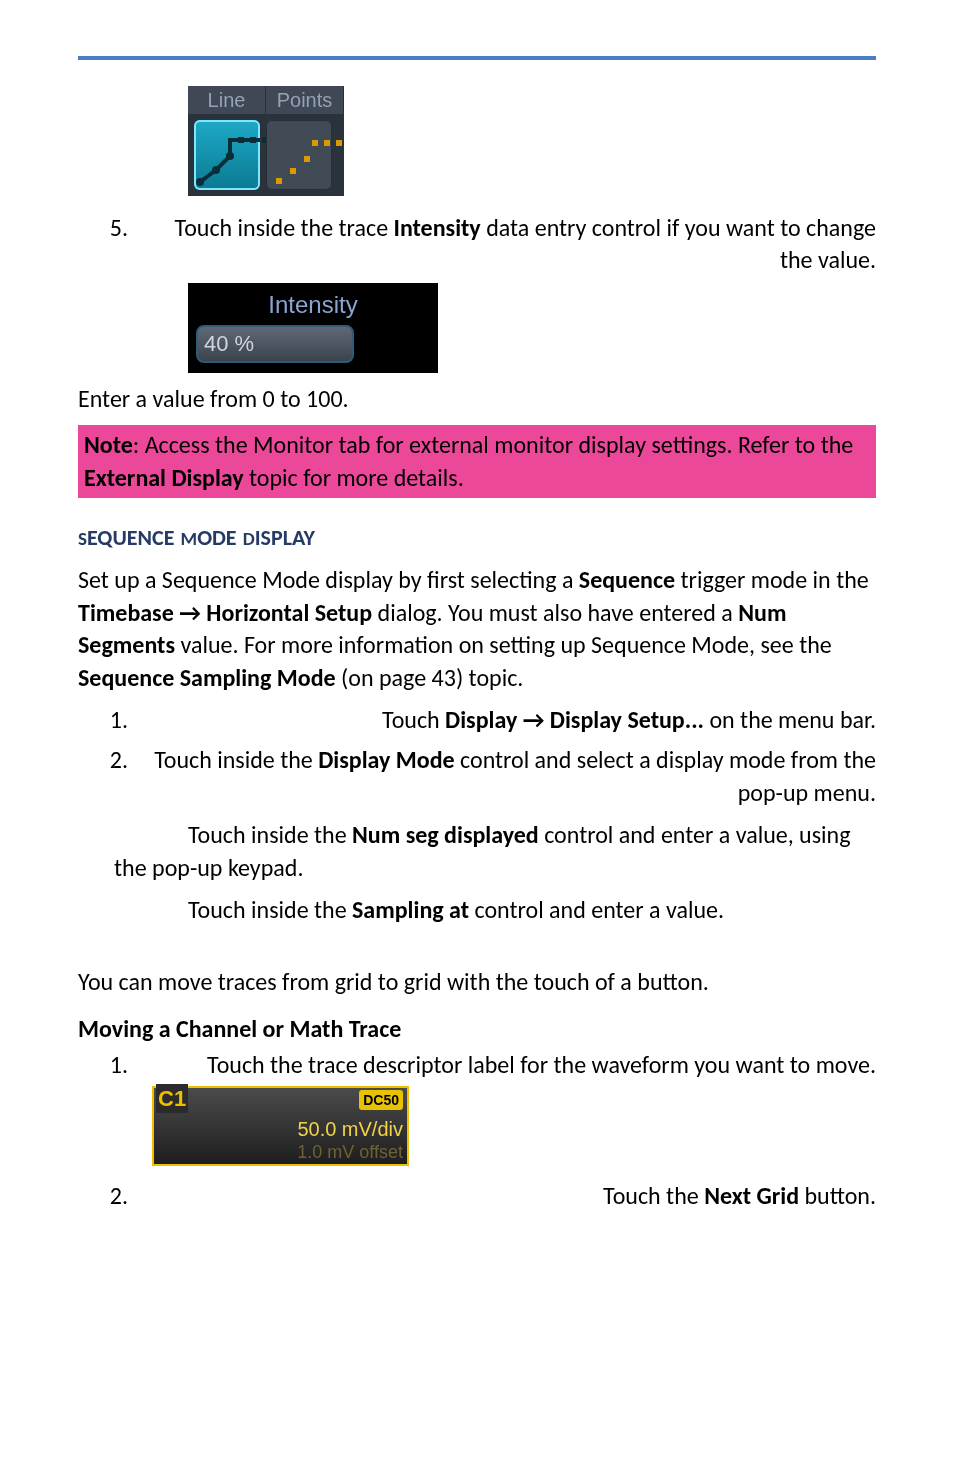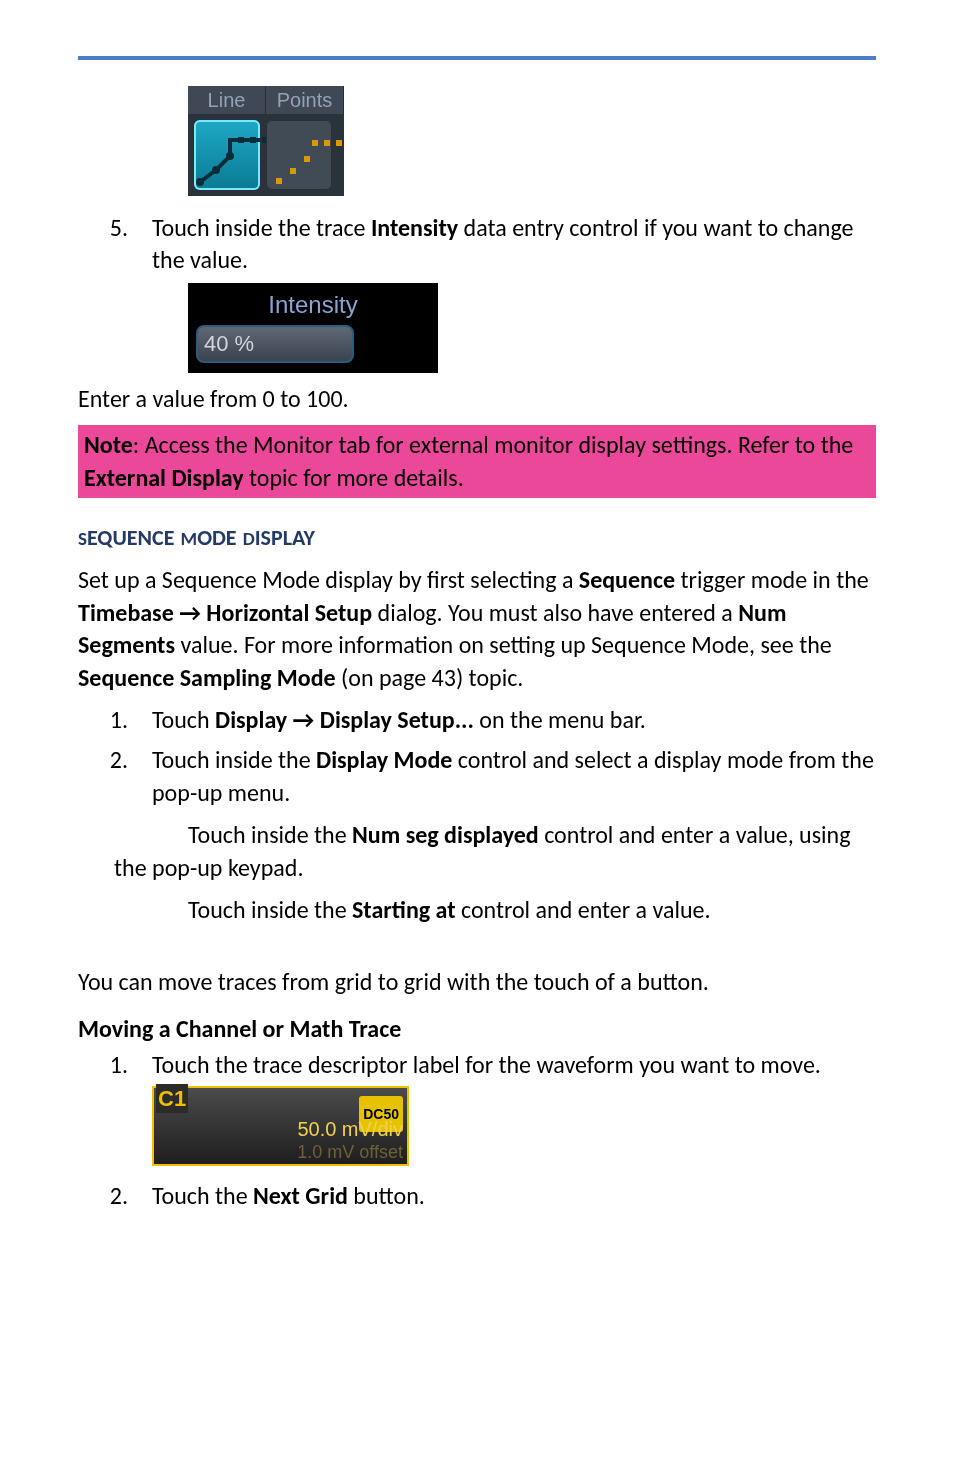--- a/index.html
+++ b/index.html
@@ -29,20 +29,21 @@
   }
   .num-col {
     width: 74px;
     flex-shrink: 0;
     text-align: right;
     padding-right: 24px;
     padding-left: 10px;
   }
   .txt-col {
     flex: 1;
+    text-align: right;
   }
   .indent {
     margin-left: 74px;
   }
   .strong { font-weight: bold; }
   .heading3 {
     font-weight: bold;
     font-size: 27px;
     margin: 20px 0 6px 0;
     color: #253b66;
@@ -138,26 +139,26 @@
     position: absolute;
     left: 2px; top: -4px;
     font-size: 22px;
     color: #f0c000;
     font-weight: bold;
     background: #2b2b2b;
     padding: 0 2px;
   }
   .c1-dc {
     position: absolute;
-    right: 4px; top: 8px;
+    right: 4px; top: 2px;
     background: #e7c200;
     color: #000;
     font-size: 14px;
     font-weight: bold;
-    padding: 9px 4px;
+    padding: 1px 4px;
     border-radius: 3px;
   }
   .c1-mv {
     position: absolute;
     right: 4px; top: 28px;
     color: #f2d24a;
     font-size: 20px;
   }
   .c1-off {
     position: absolute;
@@ -243,21 +244,21 @@
       <div class="txt-col">
         <span>Touch inside the </span><span class="strong">Display Mode</span><span> control and select a display mode from the pop-up menu.</span>
       </div>
     </div>
 
     <div class="para" style="margin-left:36px;">
       <span style="display:inline-block; width:74px;"></span><span>Touch inside the </span><span class="strong">Num seg displayed</span><span> control and enter a value, using the pop-up keypad.</span>
     </div>
 
     <div class="para" style="margin-left:110px;">
-      <span>Touch inside the </span><span class="strong">Starting at</span><span> control and enter a value.</span>
+      <span>Touch inside the </span><span class="strong">Sampling at</span><span> control and enter a value.</span>
     </div>
 
     <div class="para" style="margin-top:40px;">You can move traces from grid to grid with the touch of a button.</div>
 
     <div class="heading4">Moving a Channel or Math Trace</div>
 
     <div class="list-row">
       <div class="num-col">1.</div>
       <div class="txt-col">Touch the trace descriptor label for the waveform you want to move.</div>
     </div>

